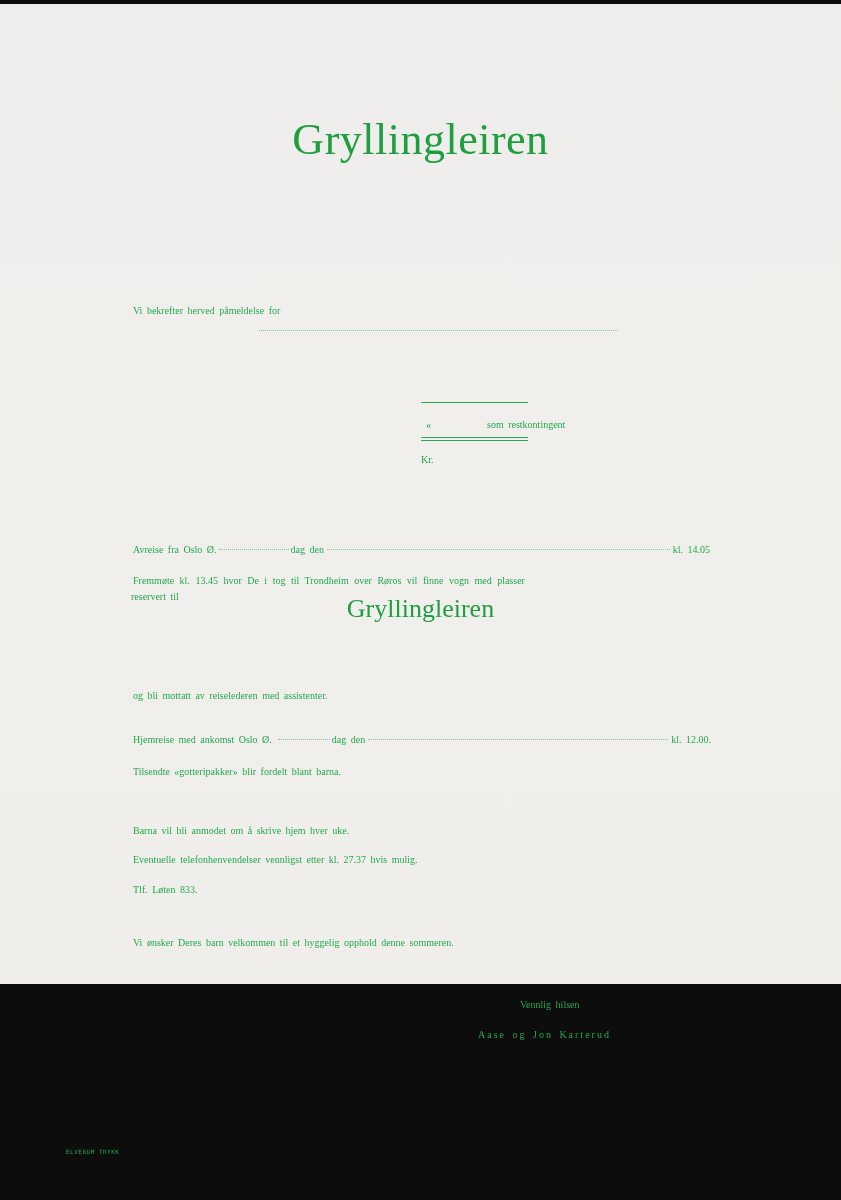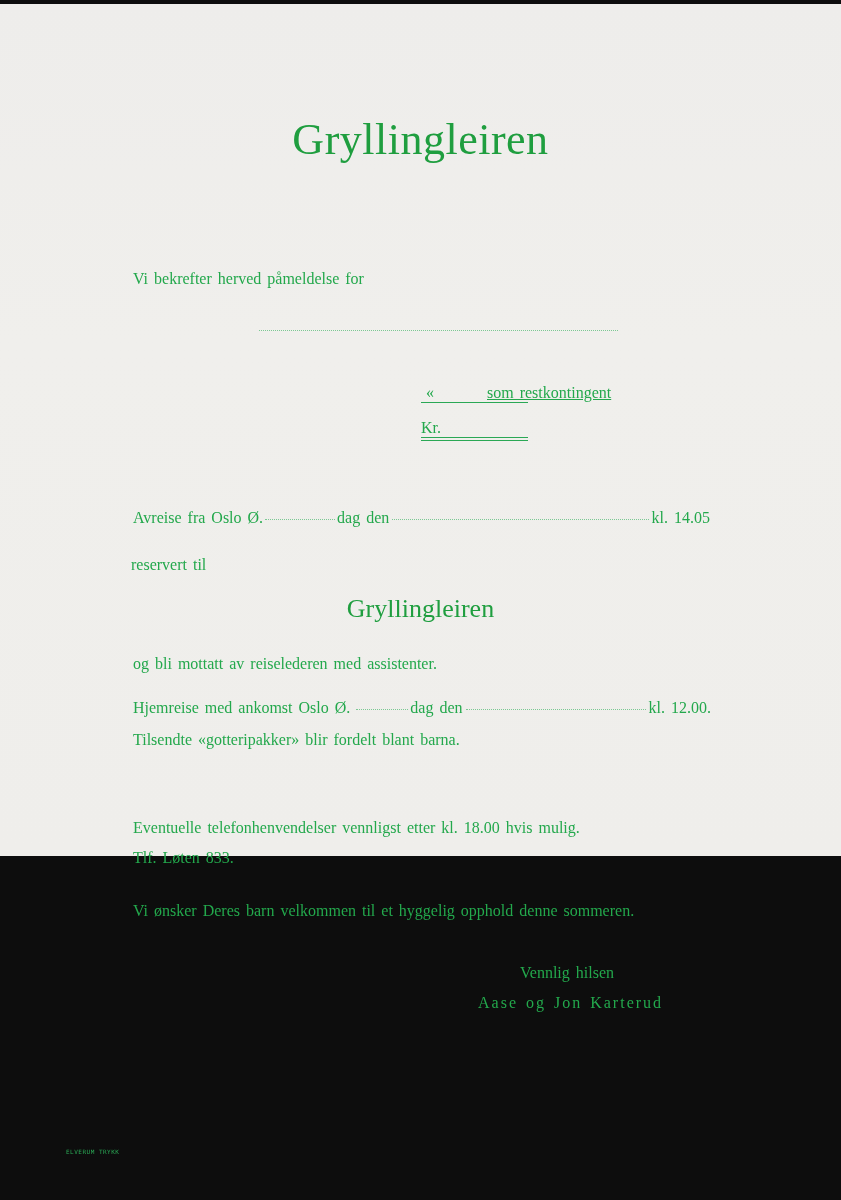--- a/index.html
+++ b/index.html
@@ -2,34 +2,34 @@
 <html><head>
 <meta charset="utf-8">
 <style>
   html, body { margin: 0; padding: 0; }
   body {
     width: 841px; height: 1200px; position: relative; overflow: hidden;
     background: #0d0d0d;
     font-family: "Liberation Serif", "DejaVu Serif", serif;
   }
   .sheet {
-    position: absolute; left: 0; top: 4px; width: 841px; height: 852px;
+    position: absolute; left: 0; top: 4px; width: 841px; height: 980px;
     background: linear-gradient(180deg, #eeedeb 0%, #f0efec 40%, #efeeeb 100%);
     color: #1fa64a;
   }
   .abs { position: absolute; white-space: nowrap; }
   .title {
     left: 0; width: 841px; text-align: center; top: 110px;
     font-size: 44px; letter-spacing: 0.5px; color: #1f9e3f;
   }
   .title2 {
     left: 0; width: 841px; text-align: center; top: 590px;
     font-size: 26px; color: #1f9e3f;
   }
-  .t { font-size: 16px; color: #23a84c; word-spacing: 2px; }
+  .t { font-size: 10px; color: #23a84c; word-spacing: 2px; margin-top: 35px; }
   .dotline { border-bottom: 1px dotted #7cc994; position: absolute; }
   .solid1 { position: absolute; border-bottom: 1.5px solid #2aa855; }
   .solid2 { position: absolute; border-top: 1.5px solid #2aa855; border-bottom: 1.5px solid #2aa855; height: 2px; }
   .flex-row { display: flex; align-items: baseline; position: absolute; white-space: nowrap; text-align: center; }
   .fill { flex: 1; border-bottom: 1px dotted #7cc994; margin: 0 3px; transform: translateY(-3px); }
   .sig { letter-spacing: 2px; }
   .printer { font-family: "DejaVu Sans Mono", monospace; font-size: 6px; letter-spacing: 0.5px; color: #2aa855; }
 </style>
 </head>
 <body>
@@ -37,50 +37,52 @@
 <div class="sheet">
 
   <div class="abs title">Gryllingleiren</div>
 
   <div class="abs t" style="left:133px; top:266px;">Vi bekrefter herved påmeldelse for</div>
 
   <div class="dotline" style="left:259px; top:326px; width:359px;"></div>
 
 
   <div class="abs t" style="left:426px; top:380px;">«</div>
-  <div class="abs t" style="left:487px; top:380px;text-decoration:underline;">som restkontingent</div>
+  <div class="abs t" style="left:487px; top:380px;">som restkontingent</div>
   <div class="solid1" style="left:421px; top:398px; width:107px;"></div>
 
   <div class="abs t" style="left:421px; top:415px;">Kr.</div>
   <div class="solid2" style="left:421px; top:433px; width:107px;"></div>
 
   <div class="flex-row t" style="left:133px; top:505px; width:577px;">
     <span>Avreise fra Oslo Ø.</span>
     <span style="width:70px; border-bottom:1px dotted #7cc994; margin:0 2px; transform:translateY(-3px);"></span>
     <span>dag den</span>
     <span class="fill"></span>
     <span>kl. 14.05</span>
   </div>
 
+  <div class="abs t" style="left:133px; top:536px; word-spacing:3px;">Fremmøte kl. 13.45 hvor De i tog til Trondheim over Røros vil finne vogn med plasser</div>
   <div class="abs t" style="left:131px; top:552px;">reservert til</div>
 
   <div class="abs title2">Gryllingleiren</div>
 
   <div class="abs t" style="left:133px; top:651px;">og bli mottatt av reiselederen med assistenter.</div>
 
   <div class="flex-row t" style="left:133px; top:695px; width:578px;">
     <span>Hjemreise med ankomst Oslo Ø.</span>
     <span style="width:52px; border-bottom:1px dotted #7cc994; margin:0 2px 0 6px; transform:translateY(-3px);"></span>
     <span>dag den</span>
     <span class="fill"></span>
     <span>kl. 12.00.</span>
   </div>
 
   <div class="abs t" style="left:133px; top:727px;">Tilsendte «gotteripakker» blir fordelt blant barna.</div>
-  <div class="abs t" style="left:133px; top:815px;">Eventuelle telefonhenvendelser vennligst etter kl. 18.00 hvis mulig.</div>
+  <div class="abs t" style="left:133px; top:786px;">Barna vil bli anmodet om å skrive hjem hver uke.</div>
+  <div class="abs t" style="left:133px; top:815px;">Eventuelle telefonhenvendelser vennligst etter kl. 27.37 hvis mulig.</div>
   <div class="abs t" style="left:133px; top:845px;">Tlf. Løten 833.</div>
 
   <div class="abs t" style="left:133px; top:898px;">Vi ønsker Deres barn velkommen til et hyggelig opphold denne sommeren.</div>
 
   <div class="abs t" style="left:520px; top:960px;">Vennlig hilsen</div>
   <div class="abs t sig" style="left:478px; top:990px;">Aase og Jon Karterud</div>
 
   <div class="abs printer" style="left:66px; top:1144px;">ELVERUM TRYKK</div>
 </div>
 

